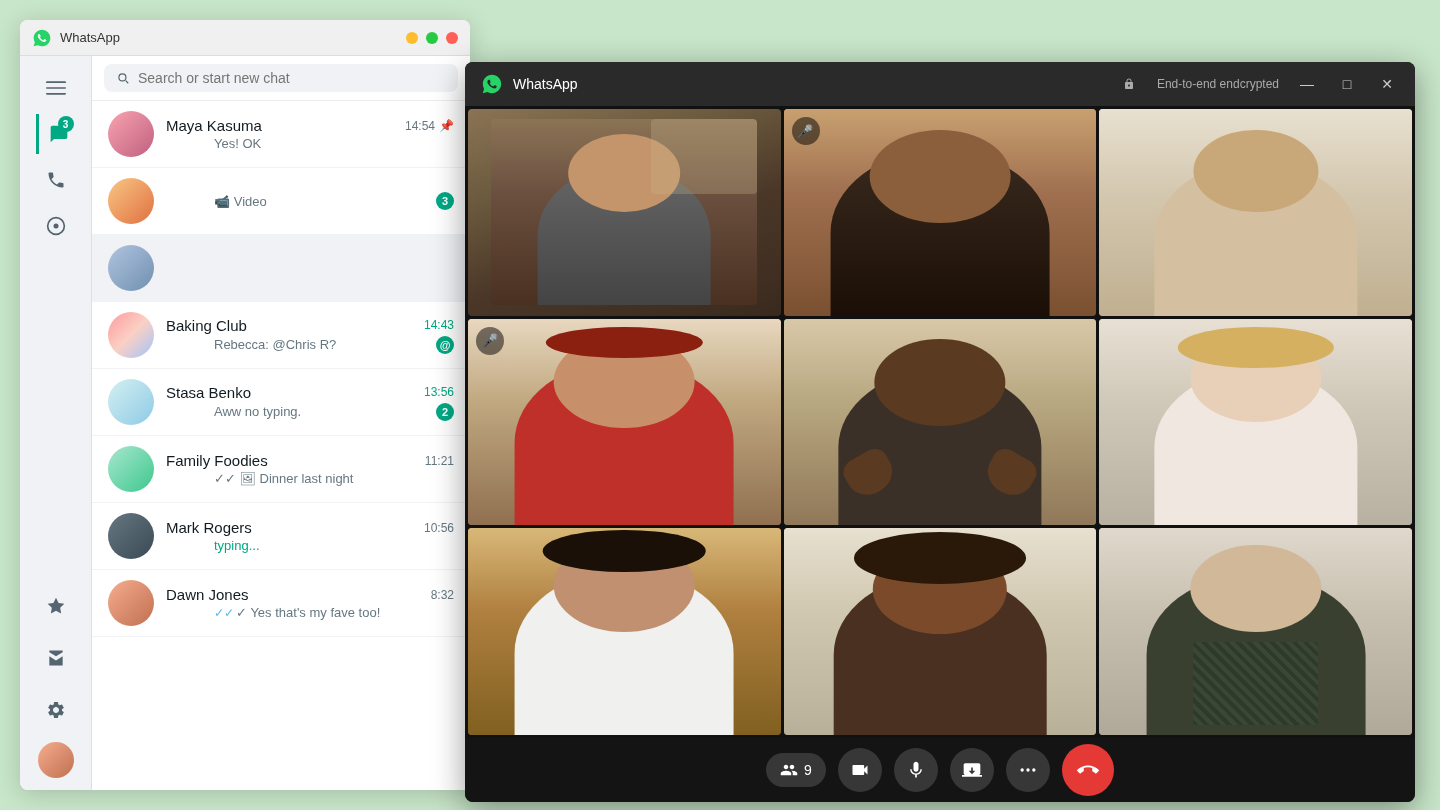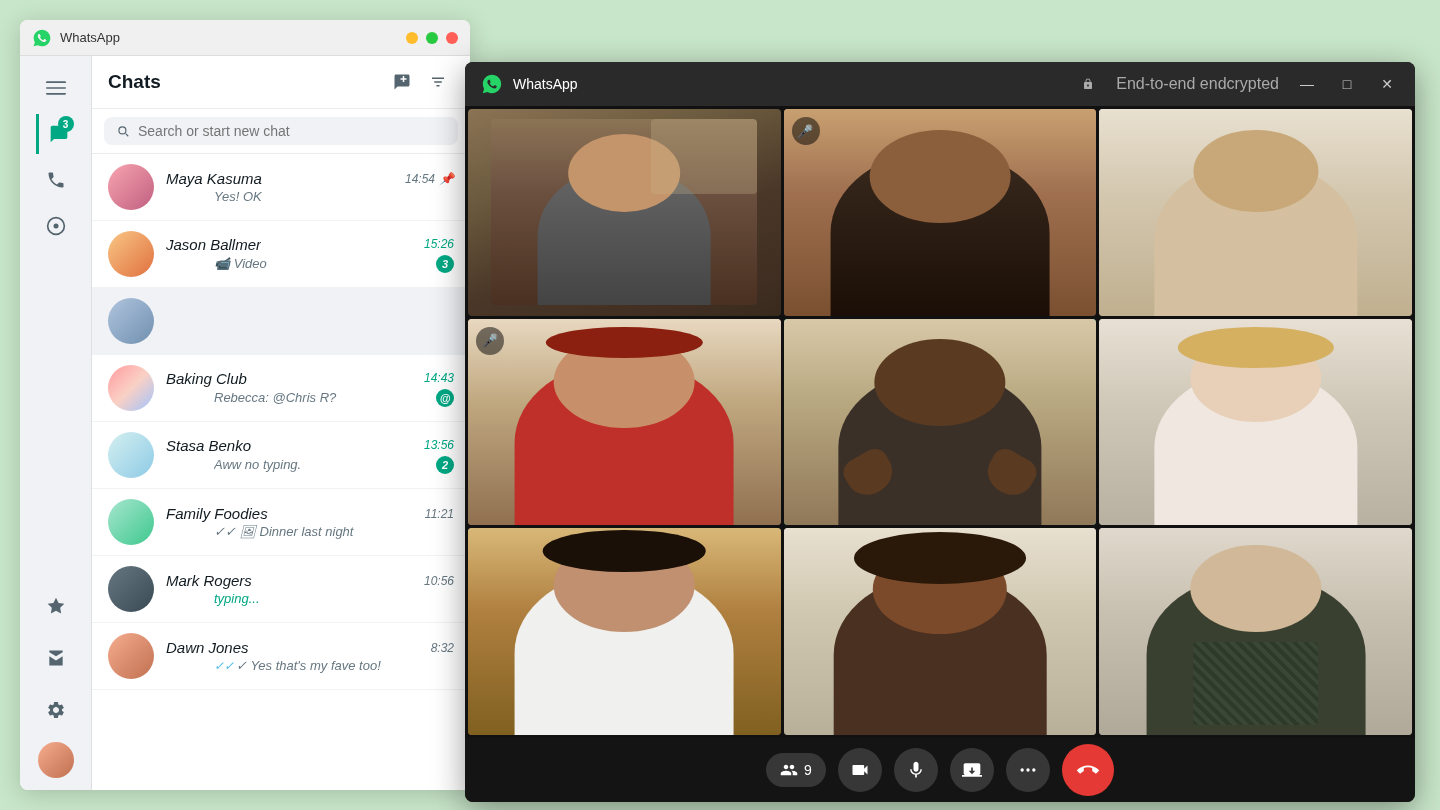--- a/index.html
+++ b/index.html
@@ -182,21 +182,20 @@
       outline: none;
       font-size: 14px;
       color: #be185d;
       flex: 1;
     }
 
     
     .chat-list {
       flex: 1;
       overflow-y: auto;
-      font-style: italic;
     }
     .chat-item {
       display: flex;
       align-items: center;
       padding: 10px 16px;
       cursor: pointer;
       border-bottom: 1px solid #f0f2f5;
       gap: 12px;
     }
     .chat-item.active { background: #f0f2f5; }
@@ -311,21 +310,21 @@
     .video-title-text {
       font-size: 14px;
       font-weight: 500;
       color: #fff;
       flex: 1;
     }
     .video-encryption {
       display: flex;
       align-items: center;
       gap: 22px;
-      font-size: 16px;
+      font-size: 12px;
       color: #aaa;
     }
     .video-title-controls {
       display: flex;
       gap: 16px;
       margin-left: 16px;
     }
     .video-ctrl-btn {
       color: #ccc;
       cursor: pointer;
@@ -490,33 +489,20 @@
         <div class="sidebar-icon">
           <svg width="20" height="20" viewBox="0 0 24 24" fill="currentColor">
               <path d="M19.14 12.94c.04-.3.06-.61.06-.94 0-.32-.02-.64-.07-.94l2.03-1.58c.18-.14.23-.41.12-.61l-1.92-3.32c-.12-.22-.37-.29-.59-.22l-2.39.96c-.5-.38-1.03-.7-1.62-.94l-.36-2.54c-.04-.24-.24-.41-.48-.41h-3.84c-.24 0-.43.17-.47.41l-.36 2.54c-.59.24-1.13.57-1.62.94l-2.39-.96c-.22-.08-.47 0-.59.22L2.74 8.87c-.12.21-.08.47.12.61l2.03 1.58c-.05.3-.09.63-.09.94s.02.64.07.94l-2.03 1.58c-.18.14-.23.41-.12.61l1.92 3.32c.12.22.37.29.59.22l2.39-.96c.5.38 1.03.7 1.62.94l.36 2.54c.05.24.24.41.48.41h3.84c.24 0 .44-.17.47-.41l.36-2.54c.59-.24 1.13-.56 1.62-.94l2.39.96c.22.08.47 0 .59-.22l1.92-3.32c.12-.22.07-.47-.12-.61l-2.01-1.58zM12 15.6c-1.98 0-3.6-1.62-3.6-3.6s1.62-3.6 3.6-3.6 3.6 1.62 3.6 3.6-1.62 3.6-3.6 3.6z"></path>
             </svg>
         </div>
         <div class="avatar-circle" style="background: linear-gradient(135deg, #f6ad8f, #c07050); width:36px;height:36px;border-radius:50%;"></div>
       </div>
     </div>
 
     <div class="chat-panel">
-      <div class="chat-panel-header">
-        <span class="chat-panel-title">Chats</span>
-        <div class="header-icon-btn">
-          <svg width="18" height="18" viewBox="0 0 24 24" fill="currentColor">
-              <path d="M20 2H4c-1.1 0-2 .9-2 2v18l4-4h14c1.1 0 2-.9 2-2V4c0-1.1-.9-2-2-2zm-2 7h-3v3h-2V9H10V7h3V4h2v3h3v2z"></path>
-            </svg>
-        </div>
-        <div class="header-icon-btn">
-          <svg width="18" height="18" viewBox="0 0 24 24" fill="currentColor">
-              <path d="M4 6h16v2H4zm3 5h10v2H7zm3 5h4v2h-4z"></path>
-            </svg>
-        </div>
-      </div>
 
       <div class="search-bar">
         <div class="search-input-wrap">
           <svg width="14" height="14" viewBox="0 0 24 24" fill="#54656f">
               <path d="M21 21l-4.35-4.35M17 11A6 6 0 1 1 5 11a6 6 0 0 1 12 0z" stroke="#54656f" stroke-width="2" fill="none"></path>
             </svg>
           <input type="text" placeholder="Search or start new chat" style="">
         </div>
       </div>
 
@@ -537,27 +523,20 @@
         <span class="chat-preview ">Yes! OK</span>
 
       </div>
     </div>
   </div>
           <div class="chat-item">
     <div class="chat-avatar av-jason">
       <span style="font-size:20px;"></span>
     </div>
     <div class="chat-info">
-      <div class="chat-name-row">
-        <span class="chat-name">Jason Ballmer</span>
-        <div style="display:flex;align-items:center;">
-          <span class="chat-time unread">15:26</span>
-
-        </div>
-      </div>
       <div class="chat-preview-row">
         <span class="chat-preview ">📹 Video</span>
         <span class="chat-badge">3</span>
       </div>
     </div>
   </div>
           <div class="chat-item active">
     <div class="chat-avatar av-alice">
       <span style="font-size:20px;"></span>
     </div>

